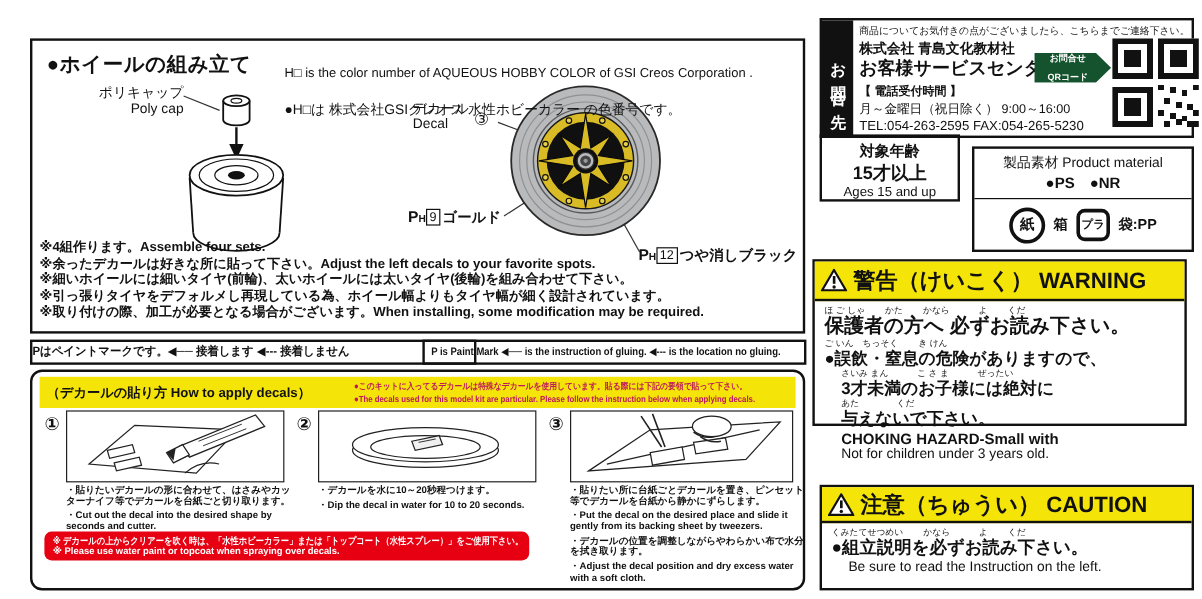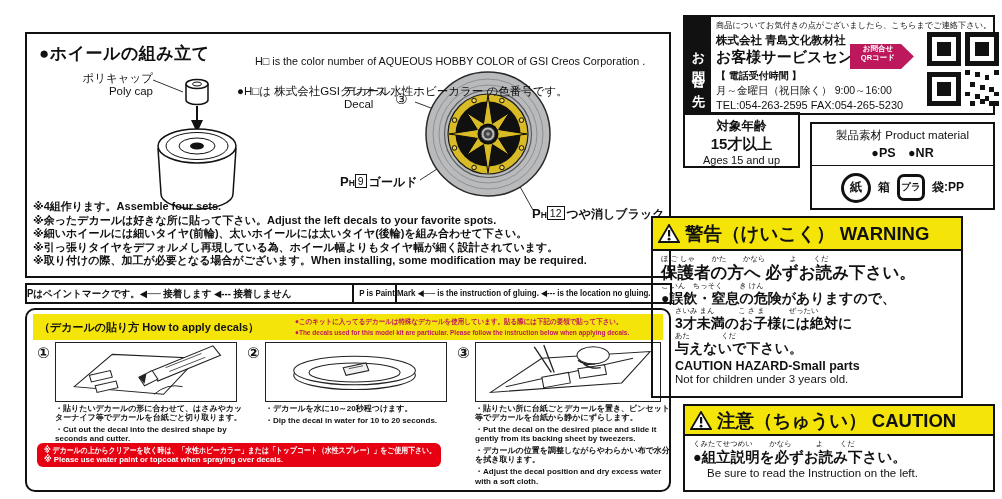--- a/index.html
+++ b/index.html
@@ -8,21 +8,21 @@
     position:relative; width:1002px; height:499px; background:#fff;
     font-family:"Liberation Sans","DejaVu Sans",sans-serif; color:#111;
     overflow:hidden;
   }
   .abs { position:absolute; }
 
   
   .main-box { left:25px; top:32px; width:646px; height:246px; border:2px solid #111; }
   .mb-title { left:12px; top:8px; font-size:17px; font-weight:bold; letter-spacing:.5px; }
   .mb-note-jp { left:210px; top:6px; font-size:11.5px; font-weight:normal; white-space:nowrap;margin-top:44px; }
-  .mb-note-en { left:228px; top:21px; font-size:10.8px; white-space:nowrap;text-align:center; }
+  .mb-note-en { left:210px; top:21px; font-size:10.8px; white-space:nowrap;text-align:center; }
   .mb-svg { left:0; top:0; }
   .polycap-label { left:38px; top:38px; width:88px; text-align:right; font-size:11.5px; line-height:13px; }
   .decal-label { left:317px; top:51px; font-size:11.5px; line-height:13px; }
   .circle-num { left:368px; top:57px; font-size:14px; }
   .paint-line { white-space:nowrap; }
   .gold-label { left:313px; top:138px; }
   .black-label { left:505px; top:170px; }
   .pmark { font-weight:bold; font-size:13px; }
   .ph { font-size:8.5px; font-weight:bold; }
   .numbox { display:inline-block; border:1px solid #111; font-size:10.5px; line-height:12px; padding:0 2px; margin:0 2px 0 0; vertical-align:1px; }
@@ -54,41 +54,41 @@
   
   .contact { left:683px; top:15px; width:312px; height:100px; border:2px solid #111; display:flex; }
   .contact-side { width:26px; background:#111; color:#fff; writing-mode:vertical-rl; text-orientation:upright; font-size:13px; font-weight:bold; letter-spacing:3px; display:flex; align-items:center; justify-content:center; }
   .contact-body { position:relative; flex:1; padding:3px 5px; }
   .c-intro { font-size:8.4px; font-weight:normal; }
   .c-company { font-size:11.5px; font-weight:bold; margin-top:2px; }
   .c-service { font-size:15px; font-weight:bold; }
   .c-hours-t { font-size:10px; font-weight:bold; margin-top:2px; }
   .c-hours { font-size:10.5px; margin-top:1px; }
   .c-tel { font-size:11px; margin-top:1px; }
-  .qr-badge { position:absolute; right:88px; top:27px; width:64px; height:25px; background:#be185d; color:#fff;
-    clip-path:polygon(0 0,80% 0,100% 50%,80% 100%,0 100%); display:flex; flex-direction:column; justify-content:flex-start; padding-right:8px; text-align:center; }
+  .qr-badge { position:absolute; right:76px; top:27px; width:64px; height:25px; background:#14532d; color:#fff;
+    clip-path:polygon(0 0,80% 0,100% 50%,80% 100%,0 100%); display:flex; flex-direction:column; justify-content:space-between; padding-right:8px; text-align:center; }
   .qr-badge div { font-size:7.5px; font-weight:bold; line-height:9px; }
   .qr-wrap { position:absolute; right:3px; top:15px; }
 
   
   .age-box { left:683px; top:112px; width:117px; height:56px; border:2px solid #111; text-align:center; padding-top:4px; }
   .age-jp { font-size:12.5px; font-weight:bold; }
   .age-val { font-size:15px; font-weight:bold; }
   .age-en { font-size:11px; }
   .mat-box { left:810px; top:122px; width:185px; height:88px; border:2px solid #111; }
   .mat-top { height:42px; border-bottom:1.5px solid #111; text-align:center; padding-top:4px; }
   .mat-header { font-size:11.5px; }
   .mat-values { font-size:12.5px; font-weight:bold; margin-top:2px; }
   .mat-bottom { height:43px; display:flex; align-items:center; justify-content:center; gap:7px; }
   .ric-paper { width:30px; height:30px; border:3px solid #111; border-radius:50%; display:flex; align-items:center; justify-content:center; font-size:12px; font-weight:bold; }
   .ric-pla { width:28px; height:27px; border:3px solid #111; border-radius:7px; display:flex; align-items:center; justify-content:center; font-size:9.5px; font-weight:bold; }
   .ric-item { font-size:12px; font-weight:bold; }
 
   
-  .warn-box { left:651px; top:216px; width:312px; height:182px; border:2.5px solid #111; }
+  .warn-box { left:677px; top:216px; width:312px; height:139px; border:2.5px solid #111; }
   .caut-box { left:683px; top:404px; width:312px; height:88px; border:2.5px solid #111; }
   .alert-head { background:#f5e408; border-bottom:2.5px solid #111; display:flex; align-items:center; gap:5px; padding-left:5px; }
   .warn-box .alert-head { height:33px; }
   .caut-box .alert-head { height:30px; }
   .alert-head-text { font-size:18.5px; font-weight:bold; white-space:nowrap; }
   .alert-body { padding:4px 8px 0 8px; }
   .furi { font-size:7.3px; line-height:8.2px; white-space:nowrap; }
   .w1 { font-size:16.5px; font-weight:bold; line-height:19px; white-space:nowrap; }
   .w2 { font-size:14px; font-weight:bold; line-height:16.5px; white-space:nowrap; }
   .wind { margin-left:14px; }
@@ -366,21 +366,21 @@
     </div>
     <div class="alert-body">
       <div class="furi">ほ ご しゃ　　 かた　　 かなら　　　 よ　　 くだ</div>
       <div class="w1">保護者の方へ 必ずお読み下さい。</div>
       <div class="furi">ご いん　ちっそく　　 き けん</div>
       <div class="w2">●誤飲・窒息の危険がありますので、</div>
       <div class="furi wind">さいみ まん　　　 こ さ ま　　　 ぜったい</div>
       <div class="w2 wind">3才未満のお子様には絶対に</div>
       <div class="furi wind">あた　　　　 くだ</div>
       <div class="w2 wind">与えないで下さい。</div>
-      <div class="choking">CAUTION HAZARD-Small parts</div>
+      <div class="choking">CHOKING HAZARD-Small with</div>
       <div class="notfor">Not for children under 3 years old.</div>
     </div>
   </div>
 
   <div class="abs caut-box">
     <div class="alert-head">
       <svg width="22" height="19" viewBox="0 0 22 19">
         <path d="M11 1 L21 18 H1 Z" fill="#fff" stroke="#111" stroke-width="1.8"></path>
         <rect x="10" y="6" width="2.2" height="6.5" fill="#111"></rect>
         <circle cx="11.1" cy="15.2" r="1.4" fill="#111"></circle>

